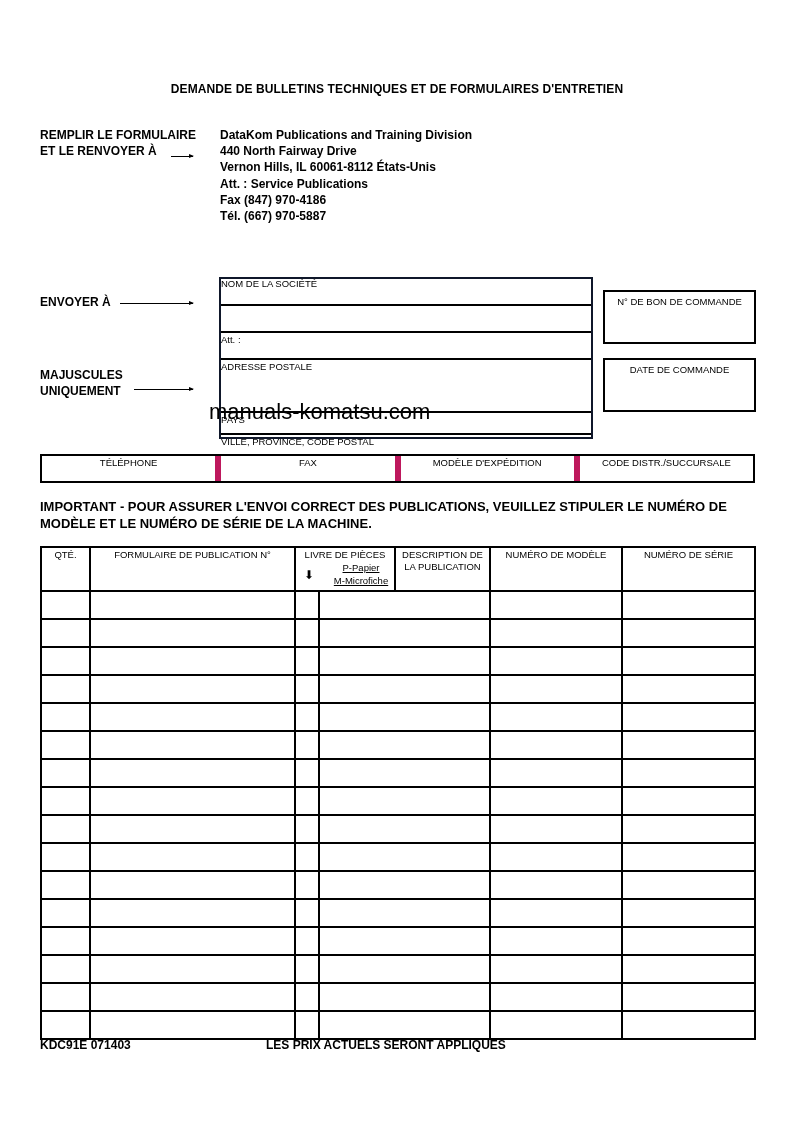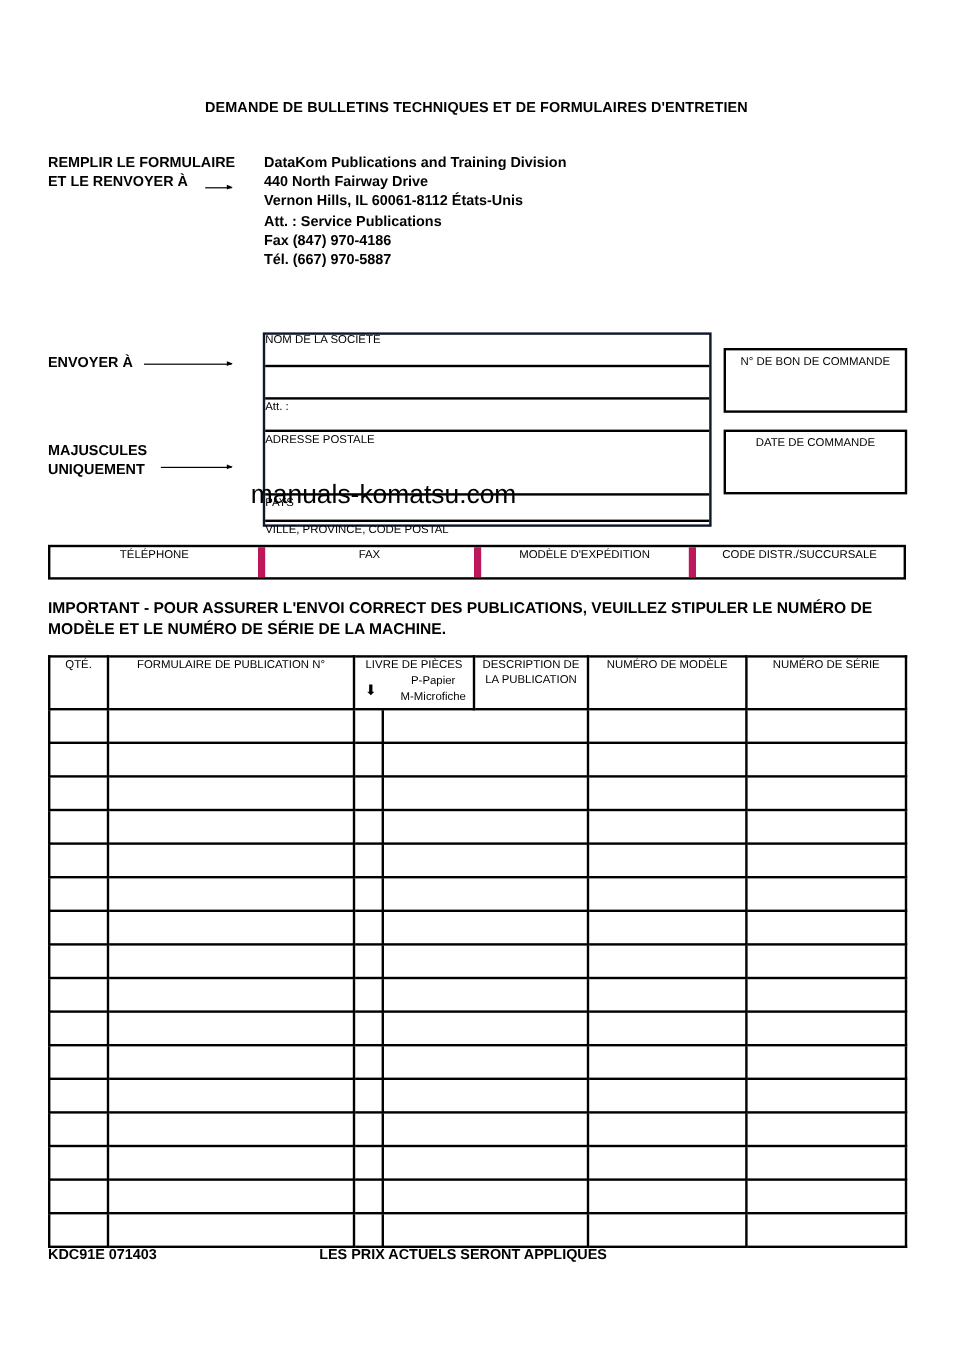--- a/index.html
+++ b/index.html
@@ -24,21 +24,21 @@
   .contact > div { flex: 1; text-align: center; font-size: 9.5px; padding-top: 1px; border-right: 6px solid #be185d; }
   .contact > div:last-child { border-right: none; }
 
   .important { left: 40px; top: 498px; width: 720px; font-size: 13px; font-weight: bold; line-height: 17px; }
 
   table.orders { position: absolute; left: 40px; top: 546px; width: 714px; border-collapse: collapse; table-layout: fixed; }
   table.orders td, table.orders th { border: 2px solid #000; font-weight: normal; font-size: 9.5px; vertical-align: top; text-align: center; line-height: 12px; }
   table.orders th { height: 44px; padding-top: 1px; }
   table.orders td { height: 28px; }
   .hdr-parts { position: relative; }
-  .hdr-parts .sub { display: block; font-size: 9.5px; line-height: 13px; padding-left: 32px; }
+  .hdr-parts .sub { display: block; font-size: 9.5px; line-height: 13px; padding-left: 32px; text-decoration: underline; }
   .hdr-parts .down { position: absolute; left: 8px; top: 21px; font-size: 12px; line-height: 12px; }
 
   .footer-left { left: 40px; top: 1038px; font-size: 12px; font-weight: bold; }
   .footer-center { left: 266px; top: 1038px; font-size: 12px; font-weight: bold; }
 
   .watermark { left: 209px; top: 399px; font-size: 22px; color: #000; font-family: "Liberation Sans", sans-serif; letter-spacing: 0px; }
 </style>
 </head>
 <body>
 

